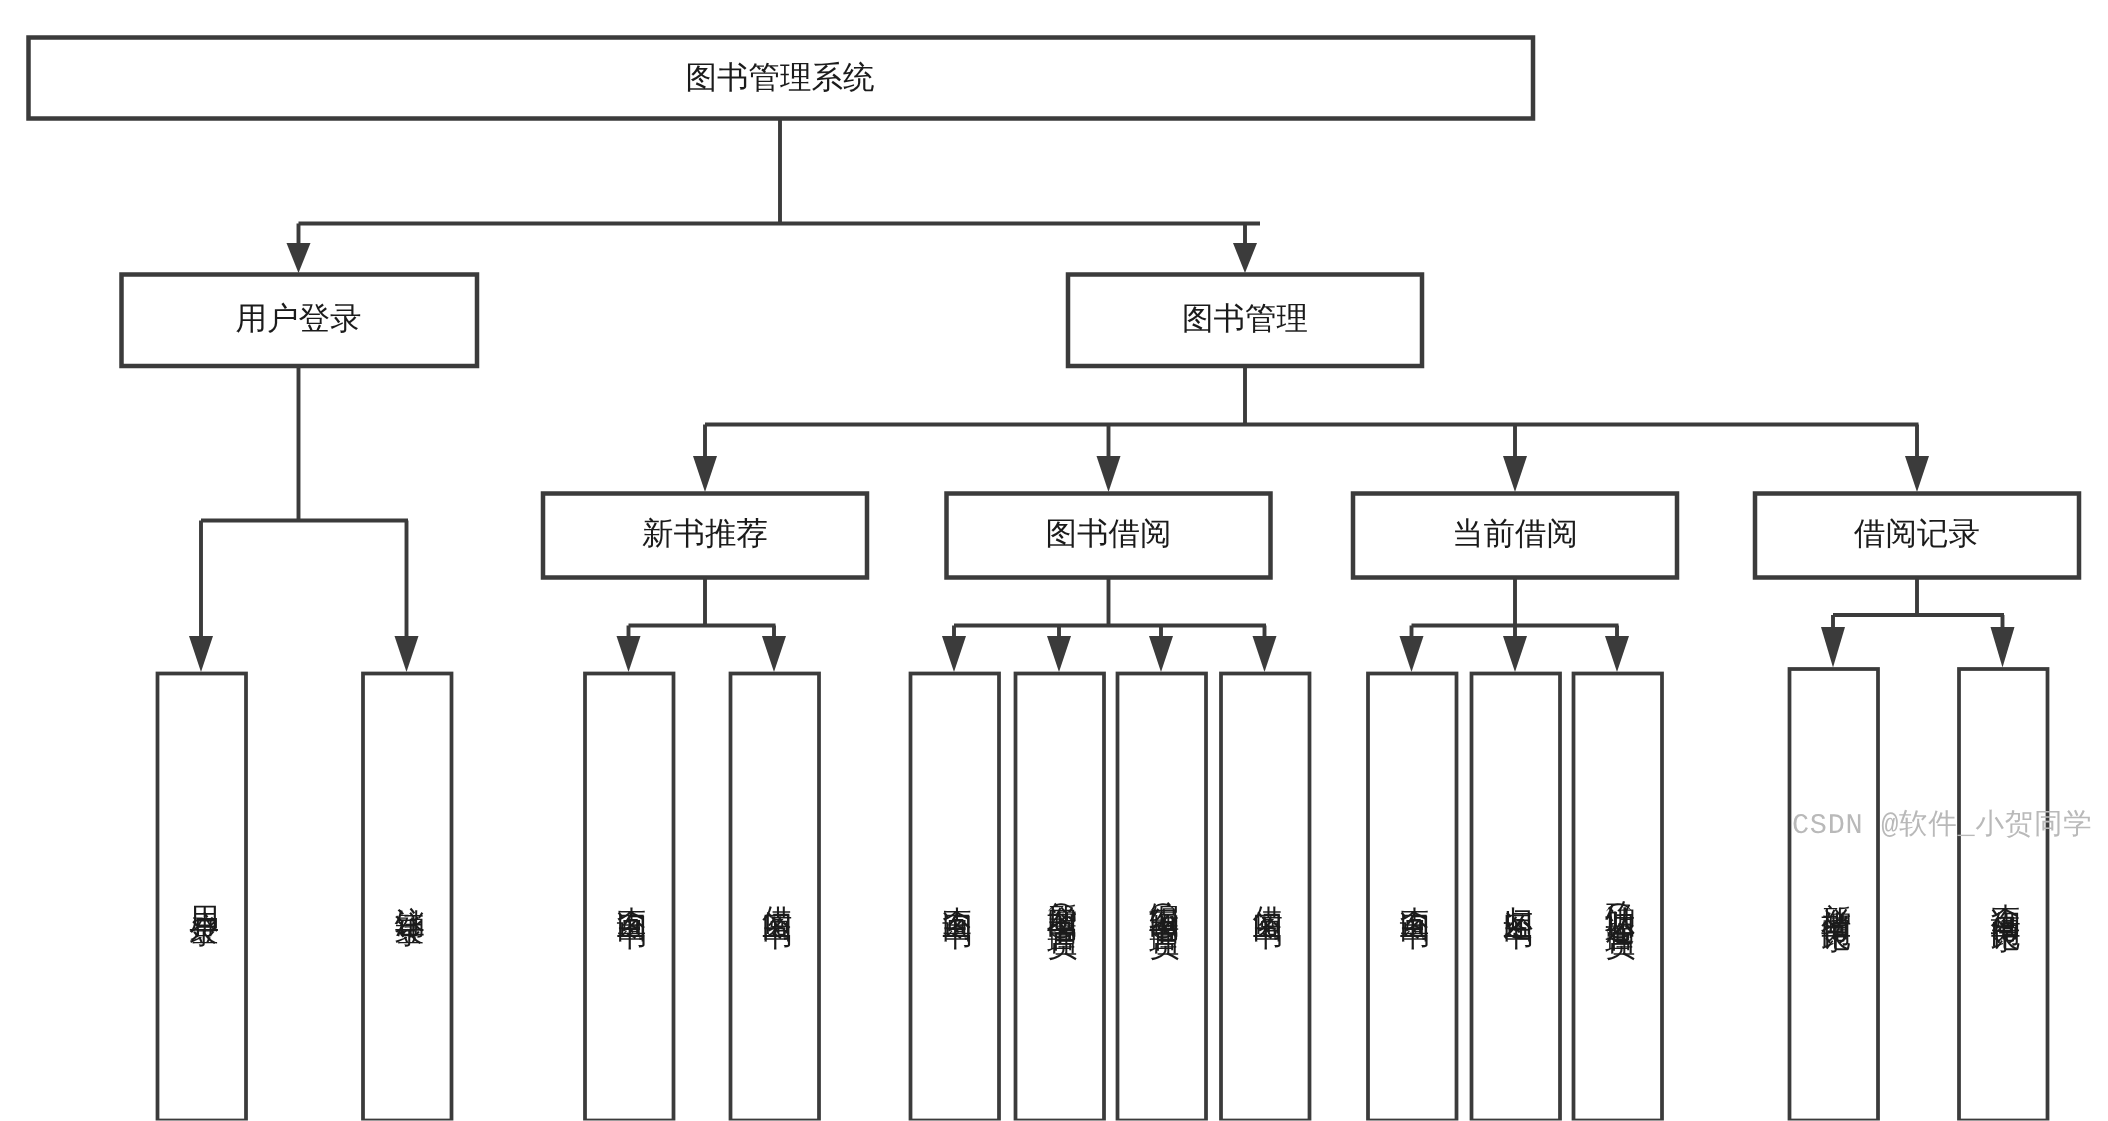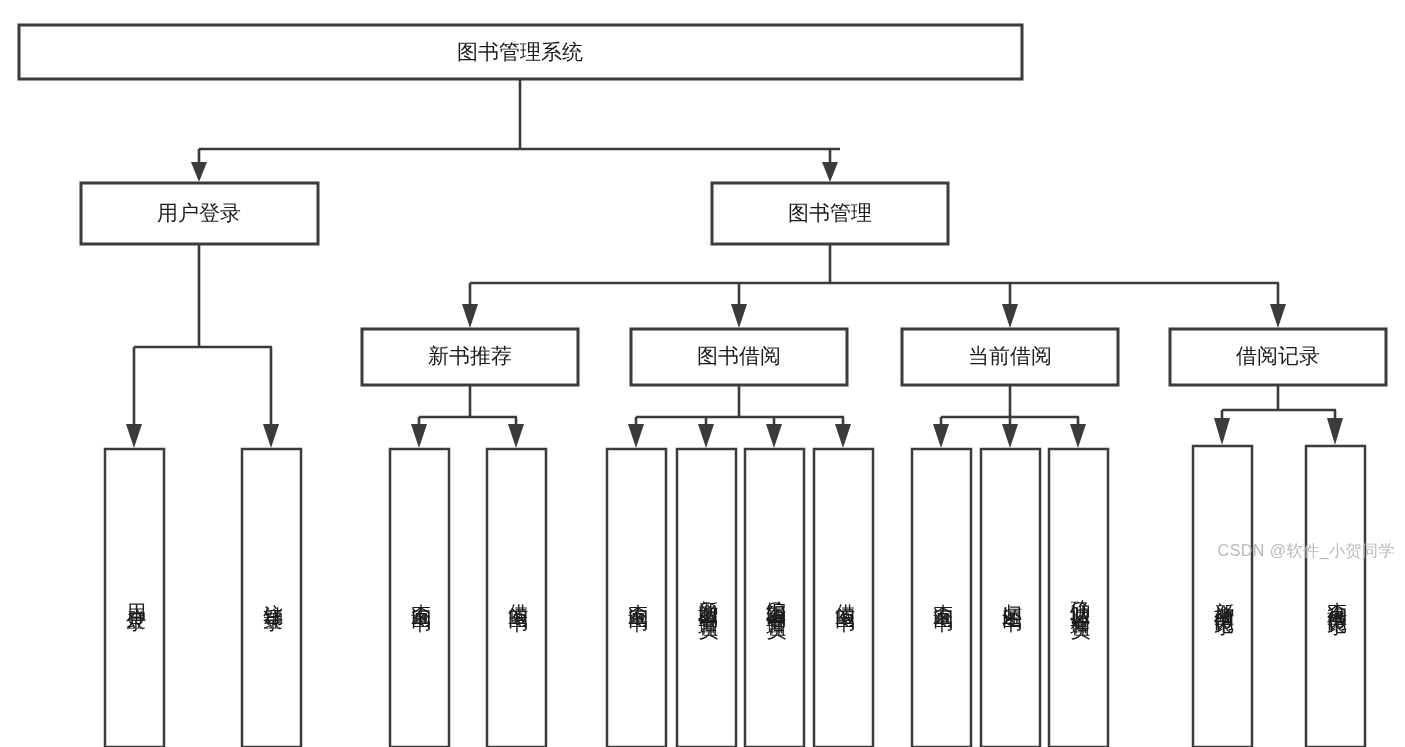--- a/index.html
+++ b/index.html
@@ -55,22 +55,22 @@
     font-size: 20px;
     writing-mode: vertical-rl;
     text-orientation: upright;
     letter-spacing: 3px;
   }
   .watermark {
     position: absolute;
     right: 10px;
     bottom: 4px;
     color: #b9b9b9;
-    font-size: 16px;
-    font-family: Liberation Sans, sans-serif;
+    font-size: 19px;
+    font-family: Liberation Mono, monospace;
     white-space: nowrap;
     letter-spacing: 0.5px;
   }
 </style>
 </head>
 <body>
 
 <div id="diagram-root">
   <svg class="flow" viewBox="0 0 1405 747" xmlns="http://www.w3.org/2000/svg">
 

